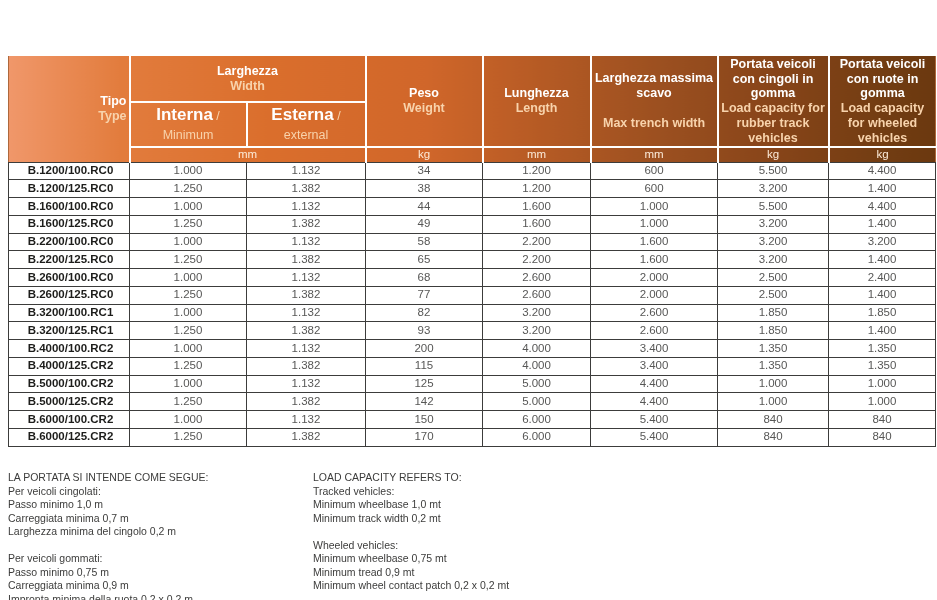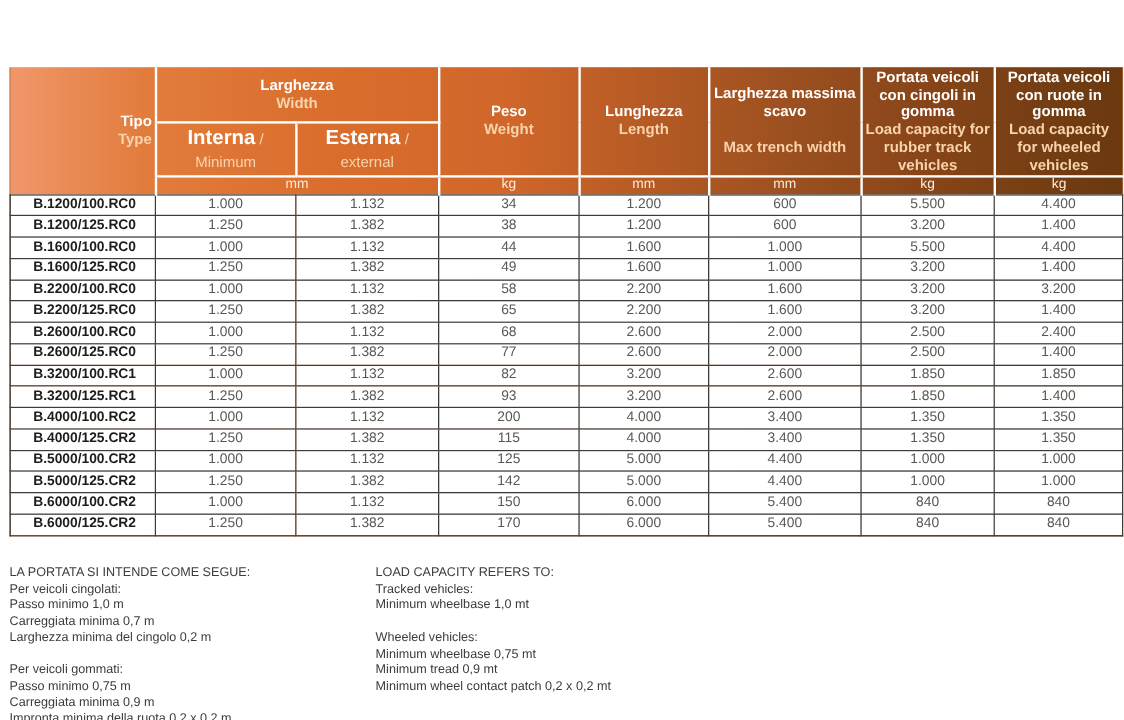--- a/index.html
+++ b/index.html
@@ -301,20 +301,21 @@
         <div class="note-line"></div>
         <div class="note-line">Per veicoli gommati:</div>
         <div class="note-line">Passo minimo 0,75 m</div>
         <div class="note-line">Carreggiata minima 0,9 m</div>
         <div class="note-line">Impronta minima della ruota 0,2 x 0,2 m</div>
       </div>
     <div class="note-block">
         <div class="note-line">LOAD CAPACITY REFERS TO:</div>
         <div class="note-line">Tracked vehicles:</div>
         <div class="note-line">Minimum wheelbase 1,0 mt</div>
+        <div class="note-line">Minimum track width 0,2 mt</div>
         <div class="note-line"></div>
         <div class="note-line">Wheeled vehicles:</div>
         <div class="note-line">Minimum wheelbase 0,75 mt</div>
         <div class="note-line">Minimum tread 0,9 mt</div>
         <div class="note-line">Minimum wheel contact patch 0,2 x 0,2 mt</div>
       </div>
   </div>
 
 </div>
 

